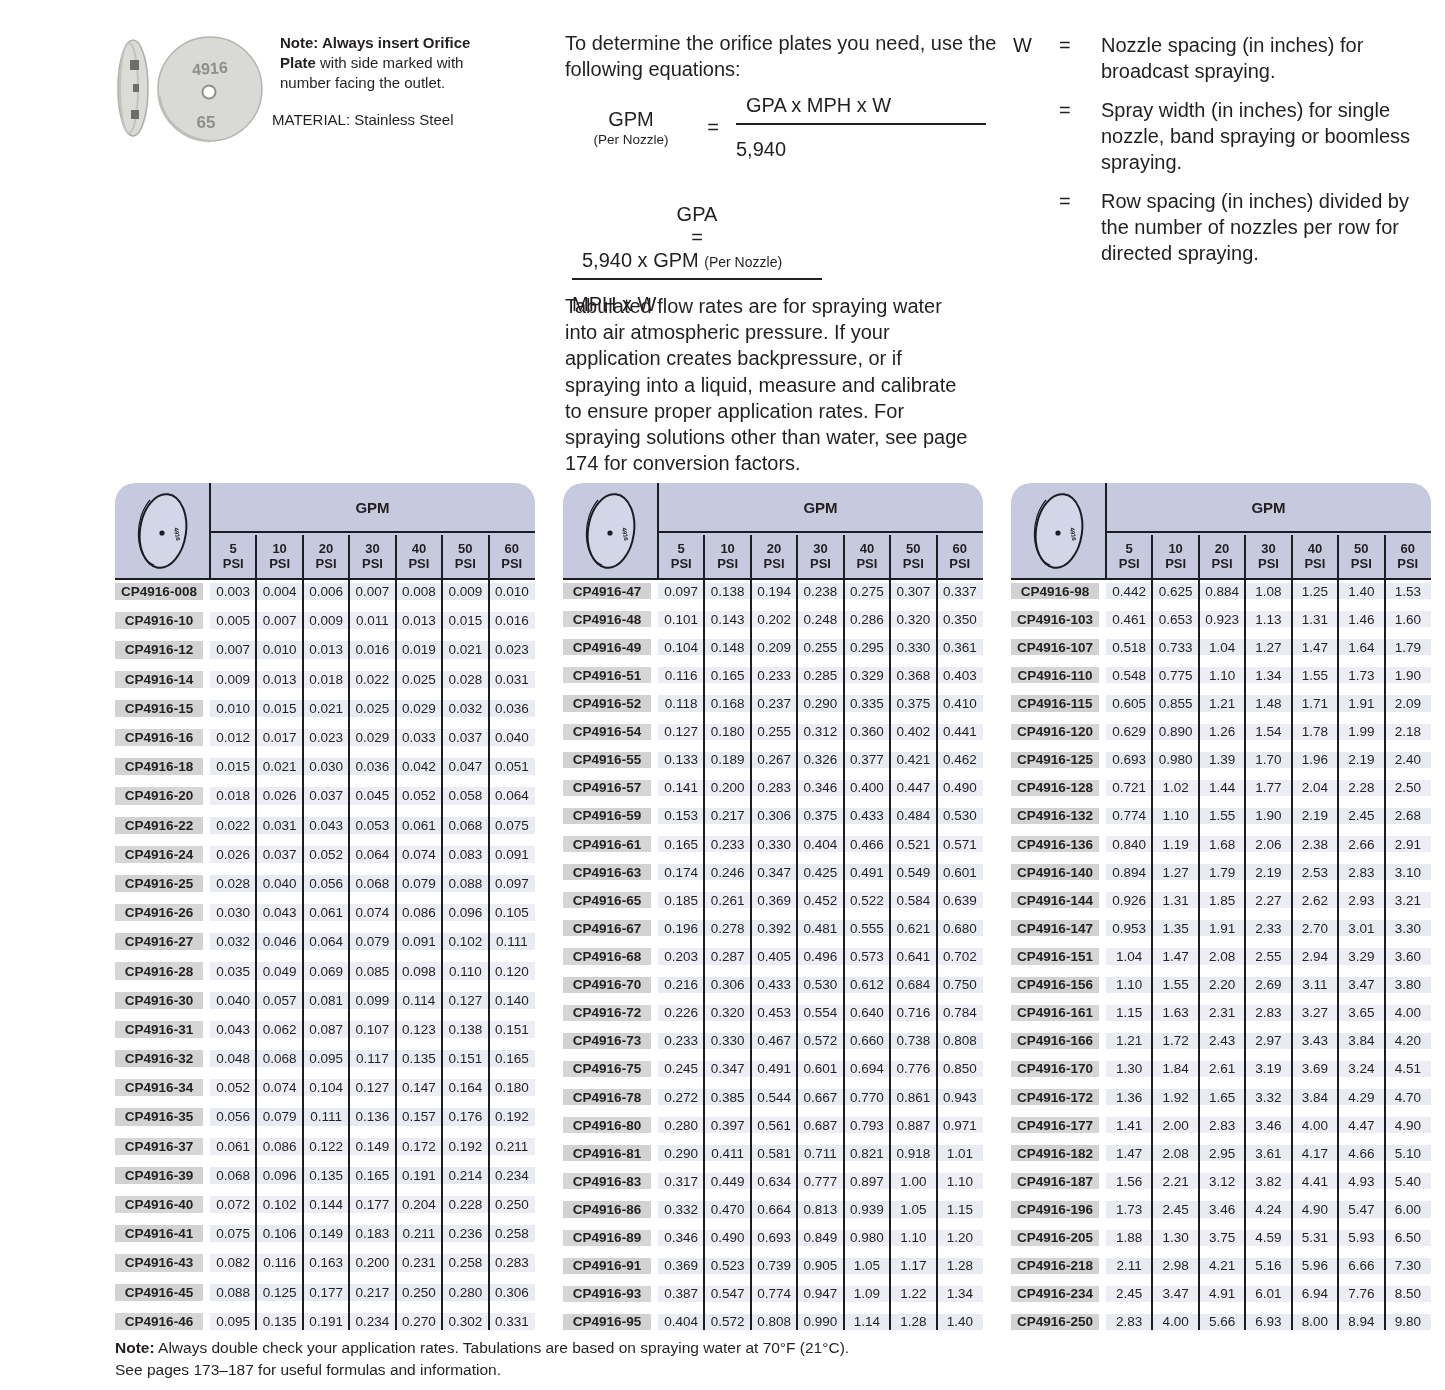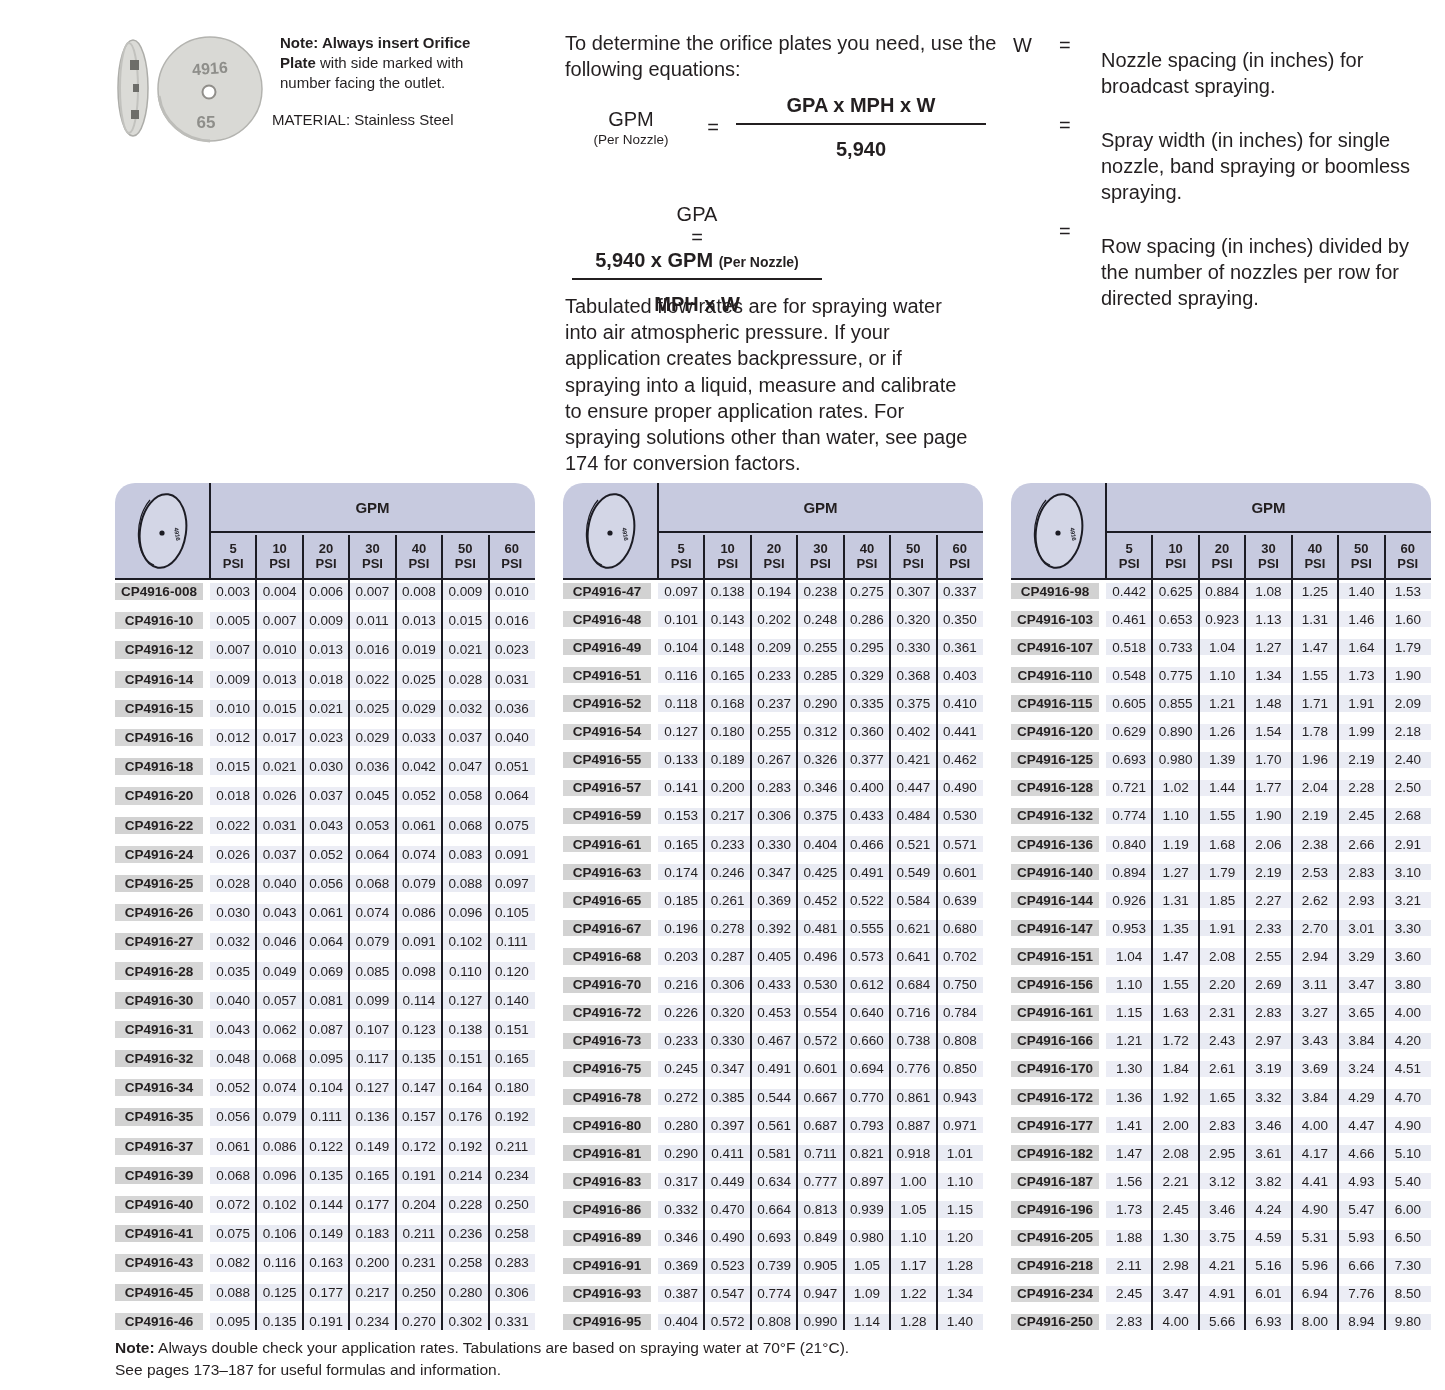--- a/index.html
+++ b/index.html
@@ -14,32 +14,32 @@
   .material{left:272px;top:111px;font-size:15px;}
 
   
   .intro{left:565px;top:30px;width:438px;font-size:20px;line-height:1.3;}
   .eq{display:flex;align-items:center;font-size:20px;}
   .eq1{left:572px;top:94px;}
   .eq2{left:572px;top:203px;flex-direction:column;}
   .eq-lhs{width:118px;text-align:center;}
   .eq-lhs-sub{font-size:13.5px;margin-top:1px;}
   .eq-equals{width:46px;text-align:center;}
-  .eq-frac{width:250px;text-align:center;font-weight:bold;}
+  .eq-frac{width:250px;text-align:left;}
   .eq-num{border-bottom:2px solid #231f20;padding:0 10px 6px 10px;}
   .eq-den{padding-top:13px;}
   .small-inline{font-size:14px;}
 
   
   .wdefs{left:1013px;top:32px;width:402px;display:grid;
          grid-template-columns:46px 42px 1fr;row-gap:13px;
          font-size:20px;line-height:1.3;}
   .w-sym{grid-column:1;}
   .w-eq{grid-column:2;}
-  .w-text{grid-column:3;margin-top:15px;}
+  .w-text{grid-column:3;}
 
   
   .paragraph{left:565px;top:293px;width:406px;font-size:20px;line-height:1.31;}
 
   
   .otable{top:483px;width:420px;height:847px;}
   .t1{left:115px;} .t2{left:563px;} .t3{left:1011px;}
   .thead{position:absolute;left:0;top:0;width:420px;height:97px;box-sizing:border-box;
          background:#c7cadf;border-radius:20px 20px 0 0;border-bottom:2px solid #1c1c24;}
   .icon-cell{position:absolute;left:0;top:0;width:95px;height:95px;

